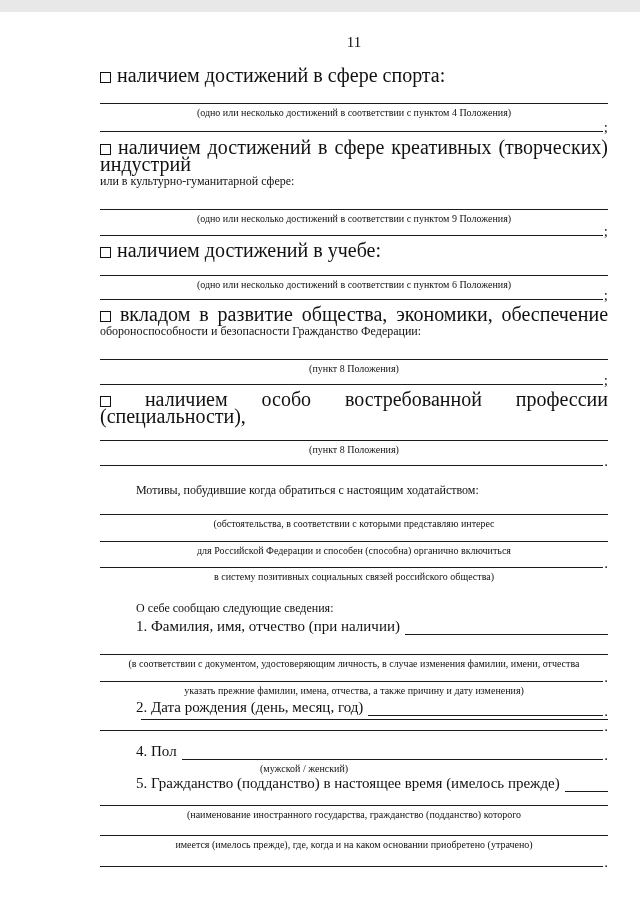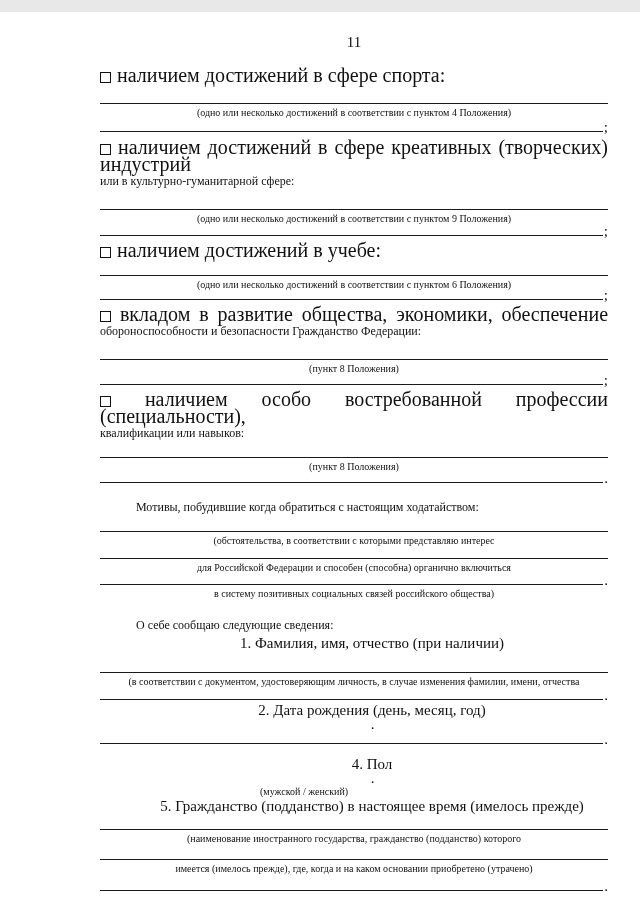--- a/index.html
+++ b/index.html
@@ -4,21 +4,21 @@
 <style>
   html,body{margin:0;padding:0;background:#e8e8e8;}
   .page{
     width:640px;height:905px;background:#ffffff;position:relative;
     font-family:"Liberation Serif", serif;color:#111;overflow:hidden;
     margin:12px auto;
     padding-left:8px;
   }
   .content{margin-left:92px;width:508px;}
   .pagenum{ text-align:center; font-size:15px; line-height:17px; padding-top:22px; }
-  .fline{ font-size:15px; line-height:17px; display:flex; align-items:center;flex-direction:column; }
+  .fline{ font-size:15px; line-height:17px; display:flex; align-items:flex-end; }
   .txt{ font-size:12px; line-height:17px; }
   .jl{ font-size:20px; line-height:17px; text-align:justify; text-align-last:justify; }
   .cl{ font-size:20px; line-height:17px; }
   .cb{
     display:inline-block; width:11px; height:11px; border:1.2px solid #111;
     vertical-align:-1px; margin-right:6px; background:#fff; box-sizing:border-box;
   }
   .jl .cb{ margin-right:0; }
   .rule-row{ display:flex; align-items:flex-end; }
   .rule{ flex:1; border-bottom:1.4px solid #1a1a1a; height:100%; }
@@ -77,21 +77,20 @@
         <div class="rule"></div>
       </div>
     <div class="cap">(пункт 8 Положения)</div>
     <div class="rule-row" style="height:10px">
         <div class="rule"></div>
         <span class="punct">;</span>
       </div>
 
     <div style="margin-top:6px">
       <div class="jl"><span class="cb"></span> <span>наличием особо востребованной профессии (специальности),</span></div>
-      <div class="txt">квалификации или навыков:</div>
     </div>
     <div class="rule-row" style="height:16px">
         <div class="rule"></div>
       </div>
     <div class="cap">(пункт 8 Положения)</div>
     <div class="rule-row" style="height:10px">
         <div class="rule"></div>
         <span class="punct">.</span>
       </div>
 
@@ -117,20 +116,21 @@
         <div class="rule"></div>
       </div>
     <div class="rule-row" style="height:20px">
         <div class="rule"></div>
       </div>
     <div class="cap">(в соответствии с документом, удостоверяющим личность, в случае изменения фамилии, имени, отчества</div>
     <div class="rule-row" style="height:12px">
         <div class="rule"></div>
         <span class="punct">.</span>
       </div>
+    <div class="cap">указать прежние фамилии, имена, отчества, а также причину и дату изменения)</div>
 
     <div class="fline ind" style="margin-top:2px">
         <span>2. Дата рождения (день, месяц, год)</span>
         <div class="rule"></div>
         <span class="punct">.</span>
       </div>
 
     <div class="fline ind" style="margin-top:3px">
         <div class="rule"></div>
       </div>

